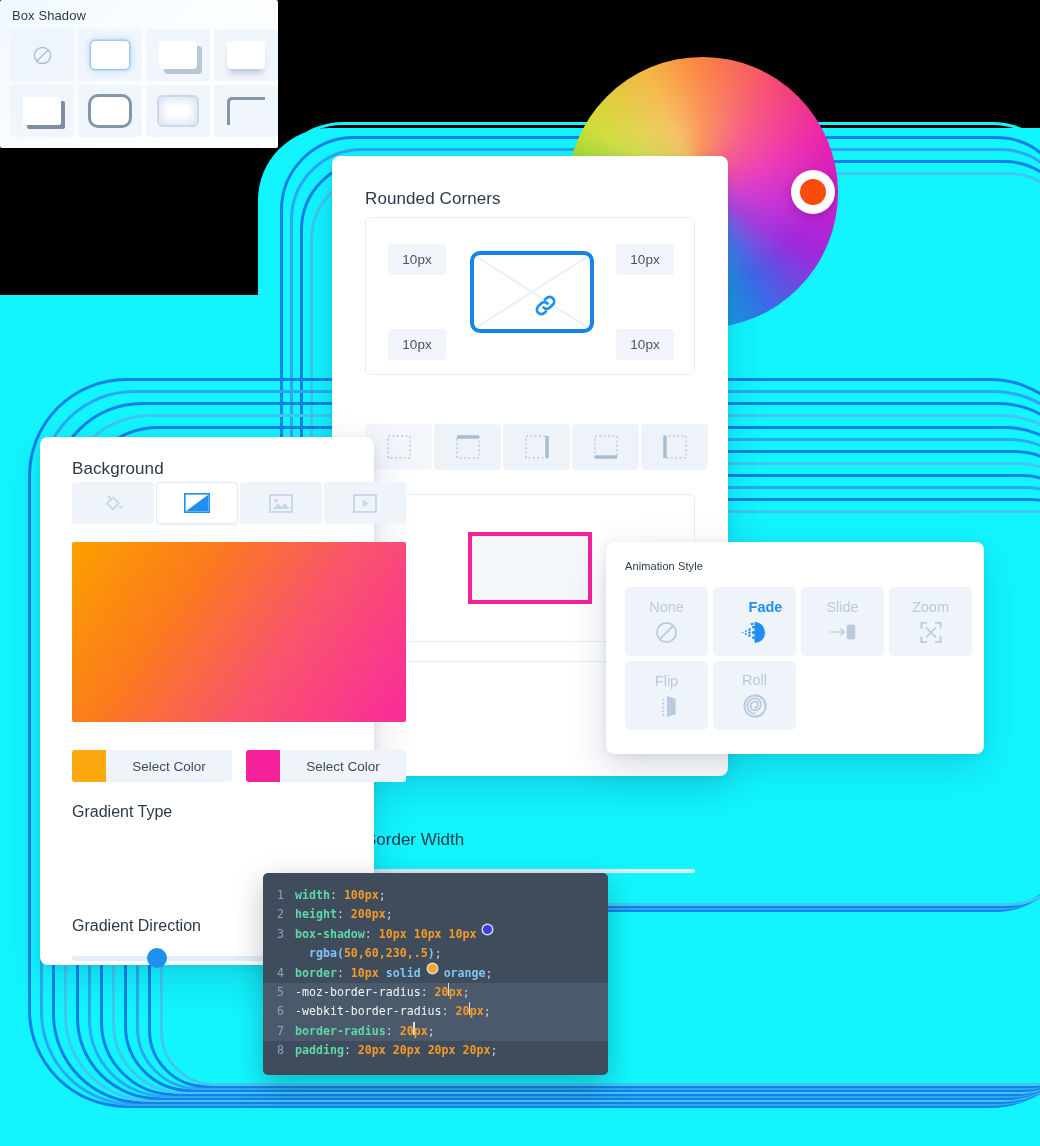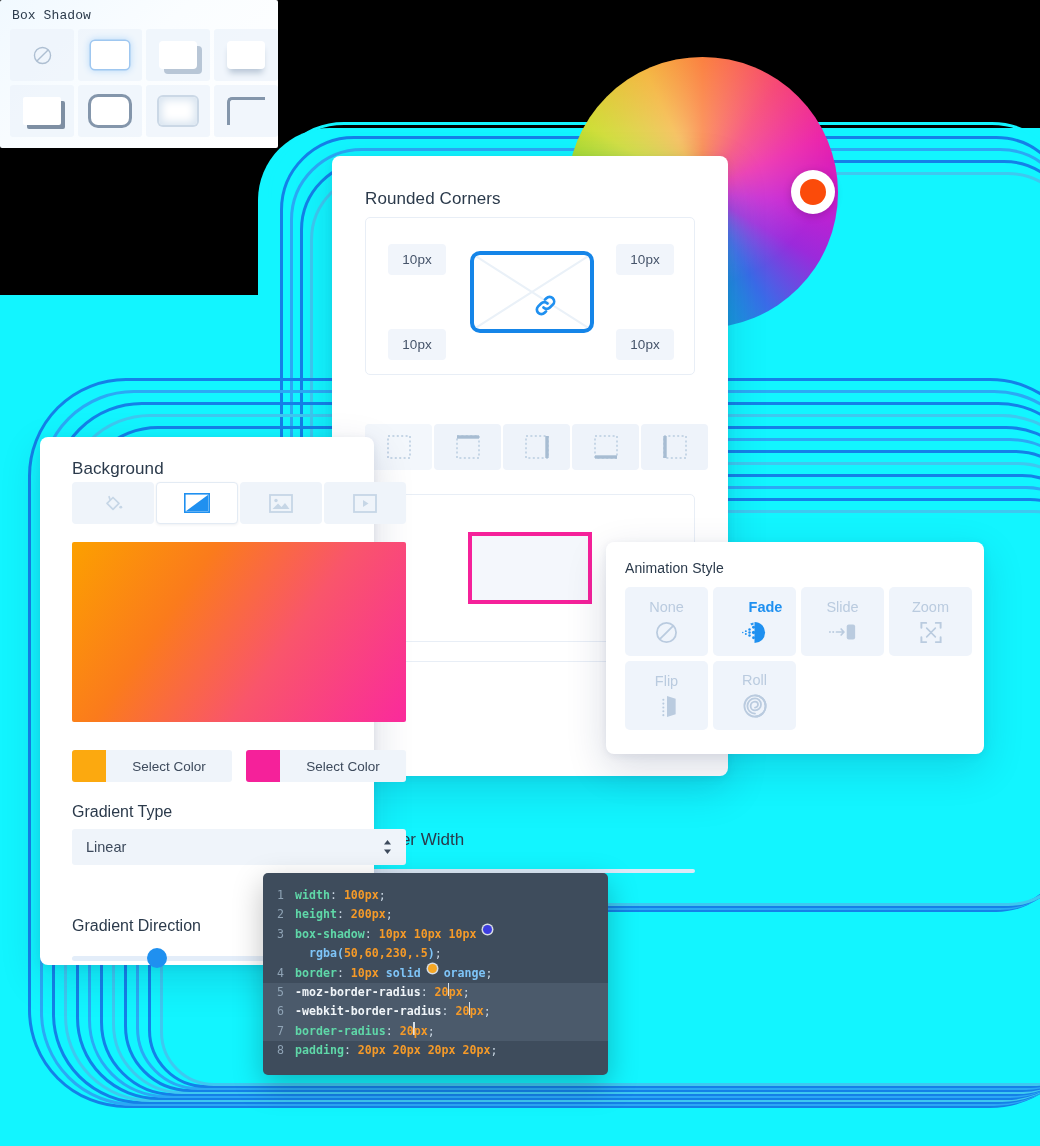--- a/index.html
+++ b/index.html
@@ -205,21 +205,21 @@
     background: #E3EDF9;
   }
   .gd-knob {
     position: absolute; left: 107px; top: 511px;
     width: 20px; height: 20px; border-radius: 50%;
     background: #1F90F0;
   }
 
   
   #panel-anim { left: 606px; top: 542px; width: 378px; height: 212px; }
-  #panel-anim .panel-title { position: absolute; left: 19px; top: 18px; font-size: 14px; }
+  #panel-anim .panel-title { position: absolute; left: 19px; top: 18px; font-size: 11px; }
   .anim-grid {
     position: absolute; left: 19px; top: 45px;
     display: grid;
     grid-template-columns: repeat(4, 83px);
     grid-template-rows: repeat(2, 69px);
     gap: 5px;
     text-align: right;
   }
   .anim-cell {
     background: #EFF4FB; border-radius: 5px;
@@ -230,21 +230,20 @@
   .anim-cell .lbl { font-size: 14.5px; color: #BACBDF; }
   .anim-cell.sel .lbl { color: #1F90F0; font-weight: bold; margin-left: 22px; }
   .anim-cell .ico { color: #BACBDF; display: flex; }
   .anim-cell.sel .ico { color: #1F90F0; }
 
   
   #panel-shadow {
     left: 660px; top: 826px; width: 278px; height: 148px;
     background: linear-gradient(135deg, #F1F9FF 0%, #FAFDFF 45%, #fff 100%);
     border-radius: 2px;
-    font-family: Liberation Mono, monospace;
   }
   #panel-shadow .panel-title {
     position: absolute; left: 12px; top: 8px; font-size: 13px; color: #2B3A4B;
   }
   .sh-grid {
     position: absolute; left: 10px; top: 29px;
     display: grid;
     grid-template-columns: repeat(4, 64px);
     grid-template-rows: repeat(2, 52px);
     gap: 4px;
@@ -270,21 +269,21 @@
     padding: 13px 0 0 0;
     font-family: "DejaVu Sans Mono", monospace;
     font-size: 11.6px; line-height: 19.4px;
     overflow: hidden;
     box-shadow: 0 10px 30px rgba(0,0,0,.25);
   }
   .code-line { display: flex; padding: 0 14px; white-space: pre; }
   .code-line.hl { background: #4B5A6B; }
   .ln { width: 18px; flex: 0 0 18px; color: #8FA3B5; text-align: left; }
   .tok-prop { color: #5FD7A8; font-weight: bold; }
-  .tok-prop-w { color: #EFF4F8; font-weight: bold; }
+  .tok-prop-w { color: #EFF4F8; font-weight: normal; }
   .tok-val { color: #F59A28; font-weight: bold; }
   .tok-fn { color: #7EC4F7; font-weight: bold; }
   .tok-punc { color: #C9D6E2; }
   .tok-kw { color: #7EC4F7; font-weight: bold; }
   .dot-c { display:inline-block; width:9px; height:9px; border-radius:50%; vertical-align:-1px; }
   .dot-blue { background:#3D3DE0; box-shadow: 0 0 0 1.5px #D7DCE2; }
   .dot-orange { background:#F5A623; box-shadow: 0 0 0 1.5px #D7DCE2; }
   .caret {
     display:inline-block; width:1.5px; height:13px;
     background:#D7E0E8; vertical-align:-2px; margin:0 -0.7px;
@@ -428,29 +427,20 @@
         <div class="sw sw-orange"></div>
         <span>Select Color</span>
       </div>
       <div class="color-field">
         <div class="sw sw-pink"></div>
         <span>Select Color</span>
       </div>
     </div>
 
     <div class="gt-label">Gradient Type</div>
-    <div class="gt-select">
-      <span>Linear</span>
-      <span class="stepper">
-        <svg width="9" height="14" viewBox="0 0 9 14" fill="#3D4A5C">
-          <path d="M4.5 0 8 4.5H1z"></path>
-            <path d="M4.5 14 1 9.5h7z"></path>
-        </svg>
-      </span>
-    </div>
 
     <div class="gd-label">Gradient Direction</div>
     <div class="gd-track"></div>
     <div class="gd-knob"></div>
   </div>
 
   <div class="panel" id="panel-anim">
     <div class="panel-title">Animation Style</div>
     <div class="anim-grid">
 

